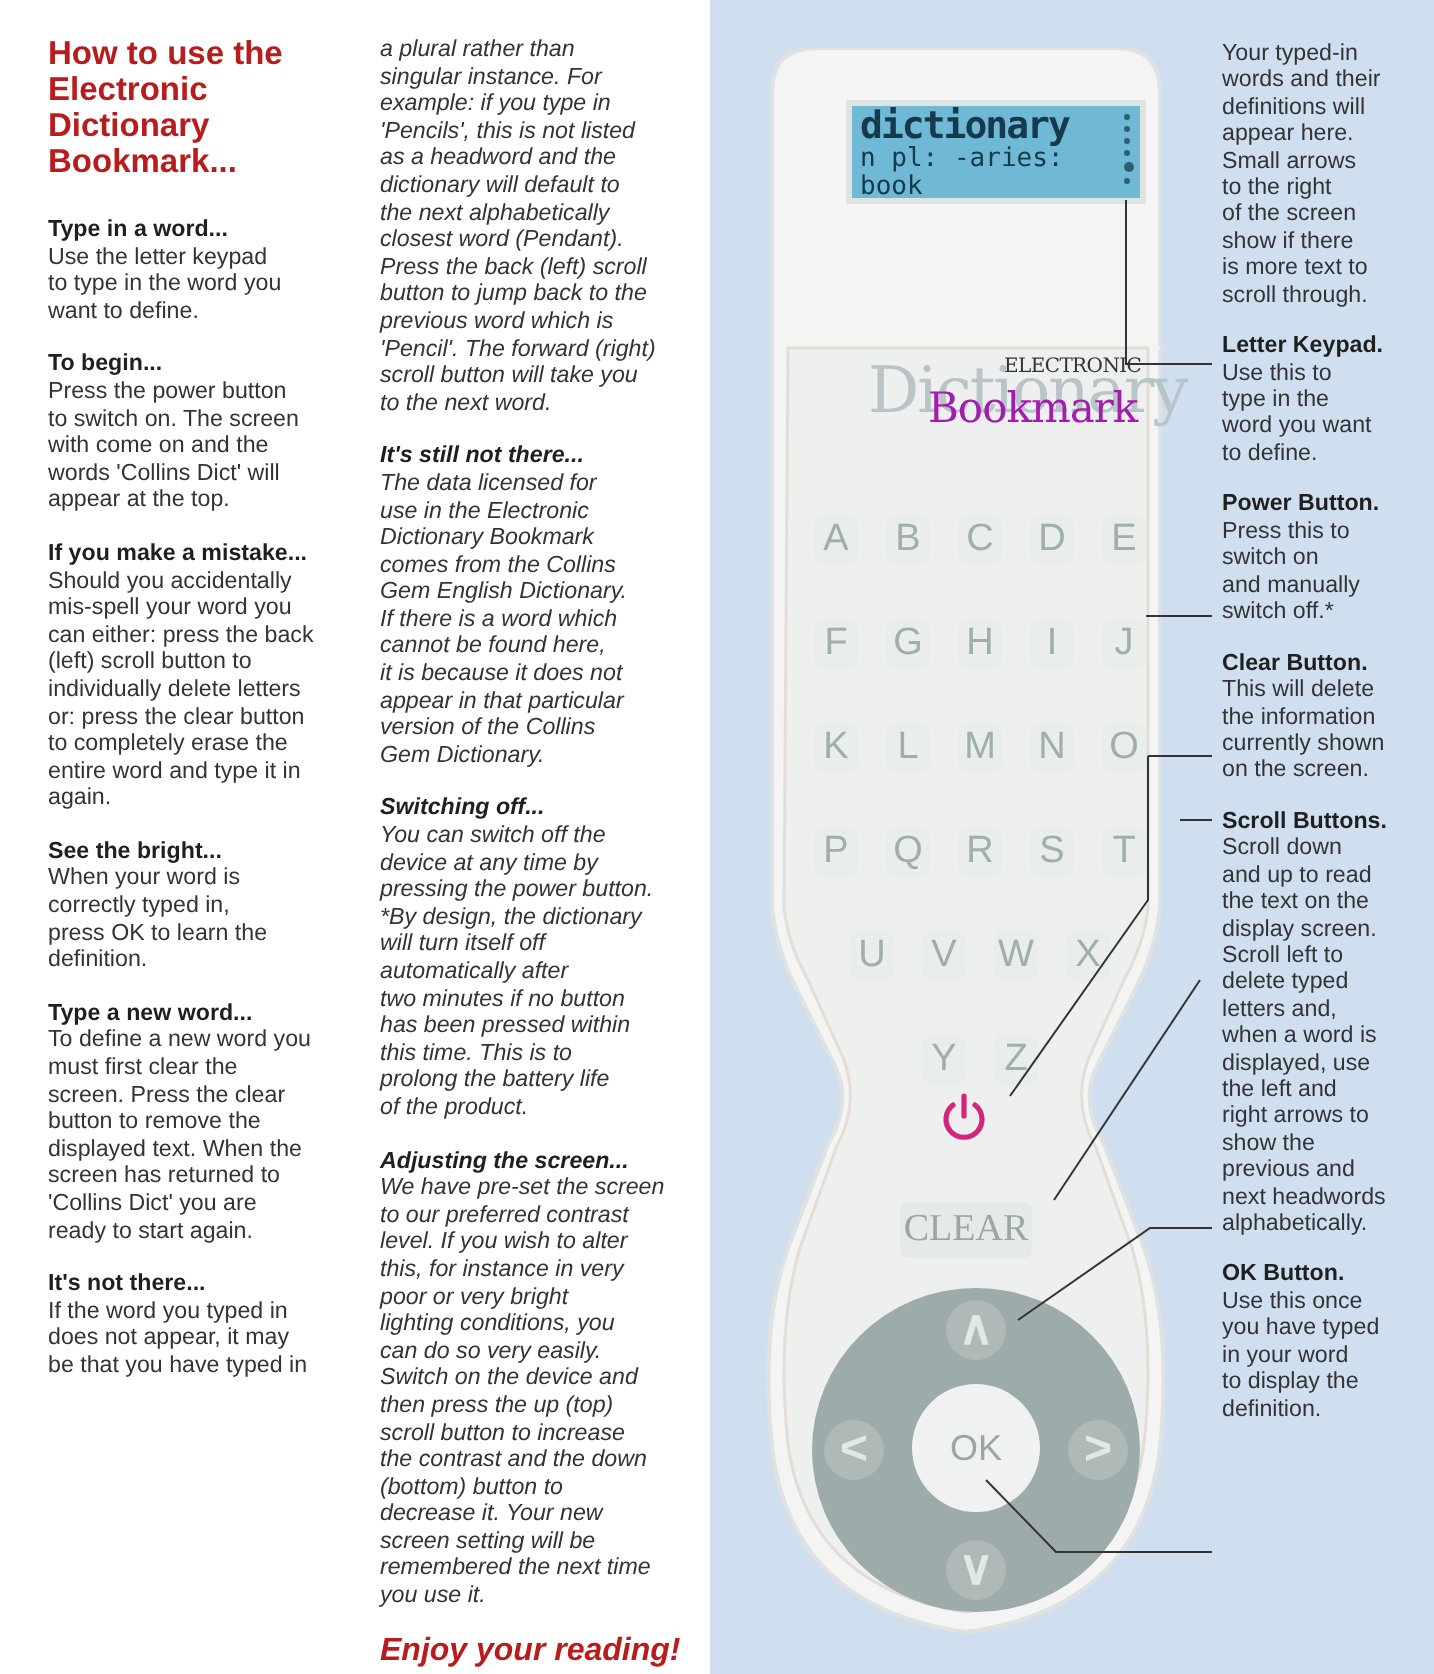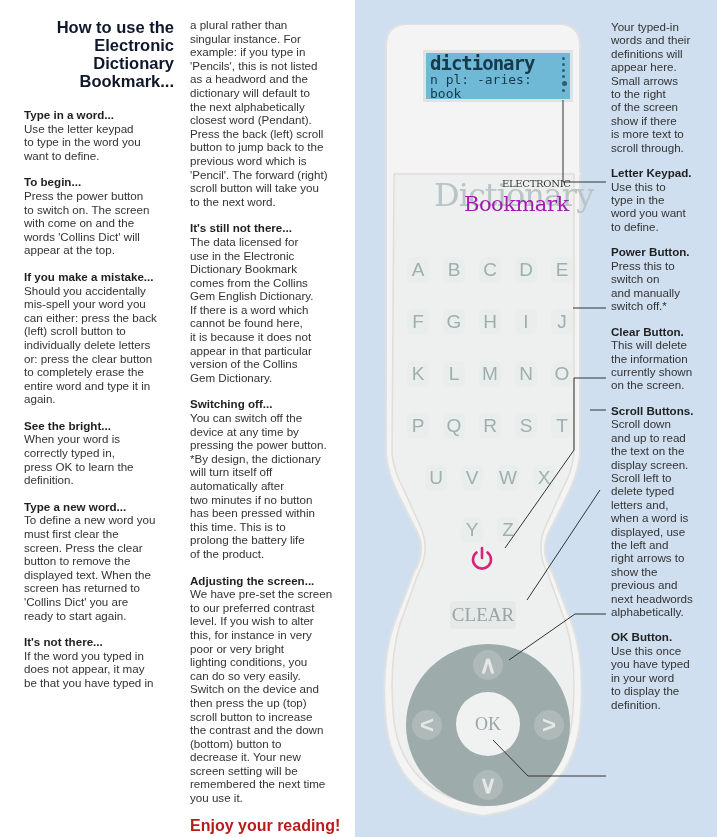--- a/index.html
+++ b/index.html
@@ -4,22 +4,22 @@
 <style>
   * { box-sizing: border-box; margin: 0; padding: 0; }
   html, body { width: 717px; height: 837px; overflow: hidden; }
   body { position: relative; background: #ffffff; font-family: "Liberation Sans", sans-serif; color: #2a2a2a; }
 
   .left-page { position: absolute; left: 0; top: 0; width: 355px; height: 837px; background: #ffffff; }
   .blue-panel { position: absolute; left: 355px; top: 0; width: 362px; height: 837px; background: #cfdff0; }
 
   .col { position: absolute; font-size: 11.6px; line-height: 13.6px; color: #333; }
   .col1 { left: 24px; top: 18px; width: 150px; }
-  .col2 { left: 190px; top: 18px; width: 160px; }
-  .main-title { font-size: 16.5px; line-height: 18px; font-weight: bold; color: #0f172a; margin-bottom: 18px; text-align: right; }
+  .col2 { left: 190px; top: 18px; width: 160px; font-style: italic; }
+  .main-title { font-size: 16.5px; line-height: 18px; font-weight: bold; color: #b91c1c; margin-bottom: 18px; }
   .section { margin-bottom: 13px; }
   .section h3 { font-size: 11.6px; line-height: 13.6px; font-weight: bold; color: #1f1f1f; }
   .section p { white-space: pre-line; }
   .enjoy { font-size: 16px; font-weight: bold; color: #b91c1c; margin-top: 14px; }
 
   .col3 { left: 611px; top: 20px; width: 104px; font-size: 11.6px; line-height: 13.4px; }
   .col3 .main-title { font-size: 15.5px; line-height: 17.5px; margin-bottom: 12px; }
   .col3 .section { margin-bottom: 12px; }
 
   
@@ -44,21 +44,21 @@
 
   .power { position: absolute; left: 88px; top: 521px; width: 28px; height: 28px; }
   .clear-btn { position: absolute; left: 70px; top: 577px; width: 66px; height: 28px; font-size: 19px; color: #9aa6a5; text-align: center; line-height: 28px; background: rgba(225,230,229,0.7); border-radius: 4px; font-family: Liberation Serif, serif; }
 
   .dpad { position: absolute; left: 26px; top: 620px; width: 164px; height: 162px; border-radius: 50%; background: #9eabab; }
   .dpad .arrow { position: absolute; color: #e3e8e7; font-size: 24px; font-weight: bold; width: 30px; height: 30px; text-align: center; line-height: 30px; border-radius: 50%; background: rgba(185,195,194,0.6); }
   .dpad .up { left: 67px; top: 6px; }
   .dpad .down { left: 67px; top: 126px; }
   .dpad .lft { left: 6px; top: 66px; }
   .dpad .rgt { left: 128px; top: 66px; }
-  .ok { position: absolute; left: 50px; top: 48px; width: 64px; height: 64px; border-radius: 50%; background: #eff2f1; color: #9aa6a5; font-size: 18px; text-align: center; line-height: 64px; font-family: Liberation Serif, serif; }
+  .ok { position: absolute; left: 50px; top: 48px; width: 64px; height: 64px; border-radius: 50%; background: #eff2f1; color: #9aa6a5; font-size: 18px; text-align: center; line-height: 64px; }
 
   svg.leaders { position: absolute; left: 0; top: 0; width: 717px; height: 837px; pointer-events: none; }
 </style>
 </head>
 <body>
 
 <div class="left-page"></div>
 <div class="blue-panel"></div>
 
 <div class="col col1">

